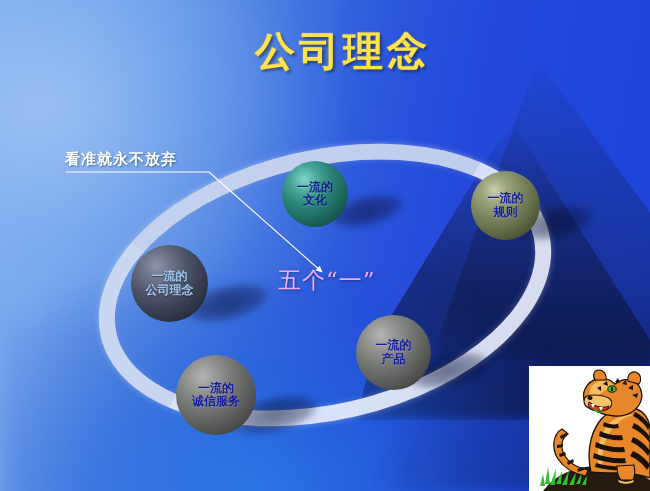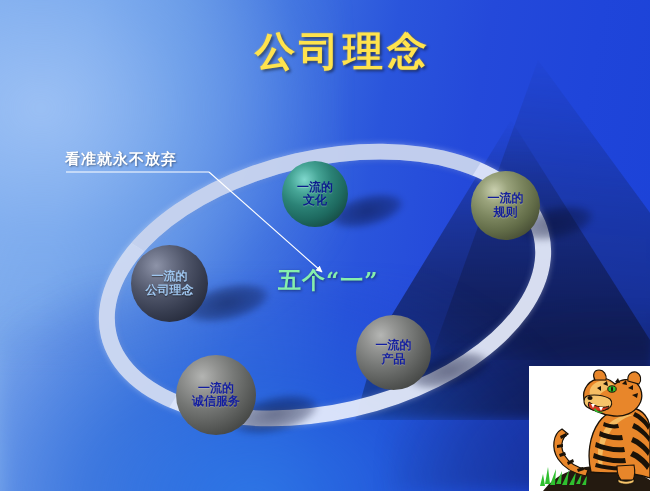--- a/index.html
+++ b/index.html
@@ -225,23 +225,23 @@
     left: 0; top: 0;
     width: 650px; height: 491px;
     pointer-events: none;
   }
 
   
   .center-caption {
     position: absolute;
     left: 278px; top: 265px;
     font-family: "DejaVu Serif", "Liberation Serif", serif;
-    font-weight: bold;
+    font-weight: normal;
     font-size: 23px;
-    color: #86efac;
+    color: #f0abfc;
     letter-spacing: 1px;
     text-shadow: 1px 1px 3px rgba(0,0,0,0.45);
     white-space: nowrap;
   }
 
   
   .tiger-frame {
     position: absolute;
     left: 529px; top: 366px;
     width: 121px; height: 125px;

